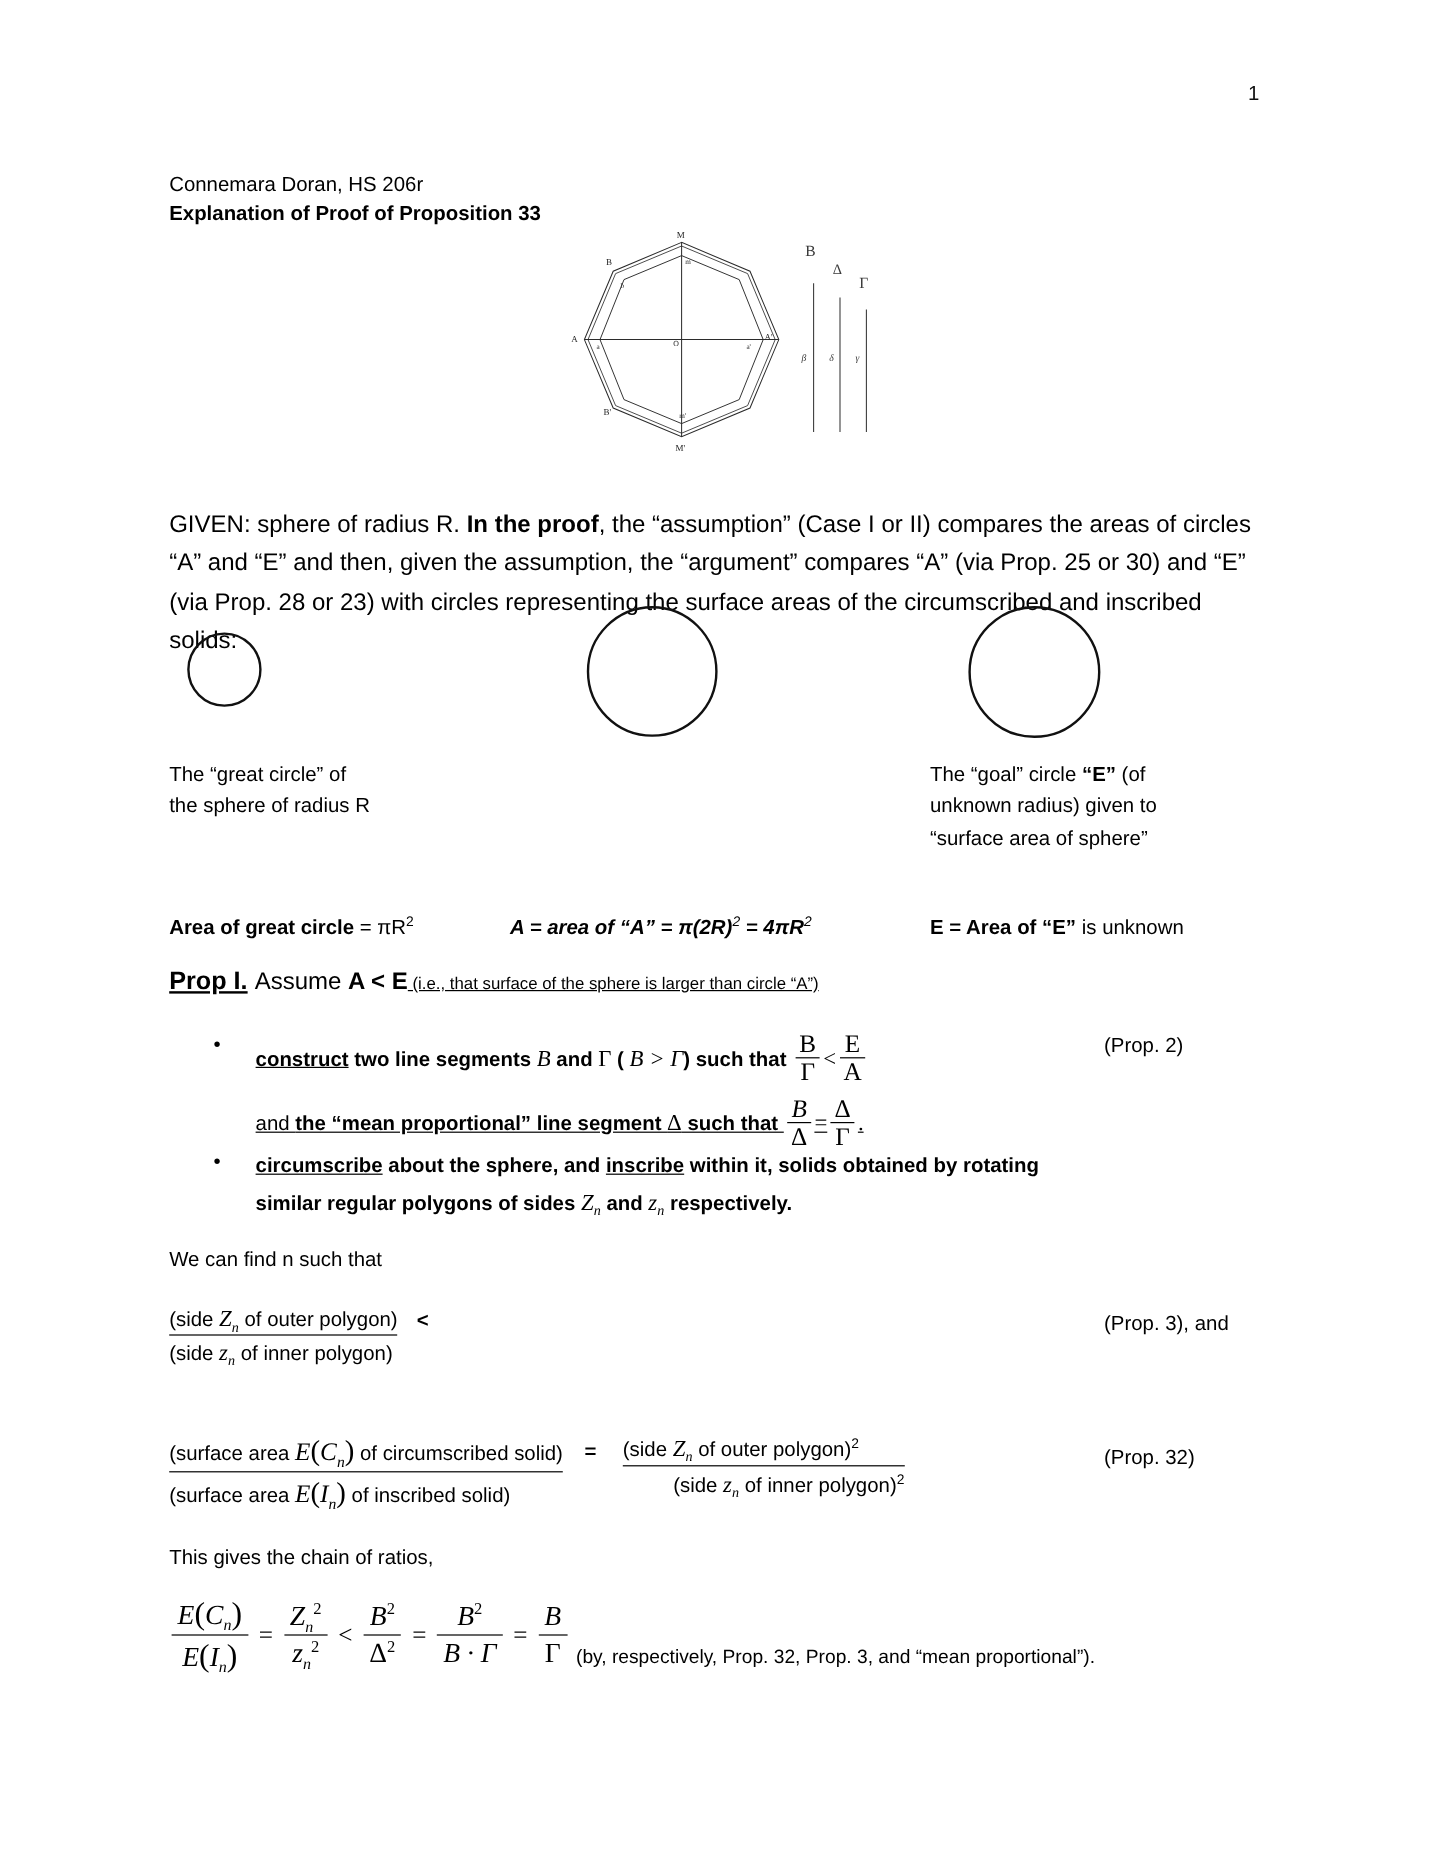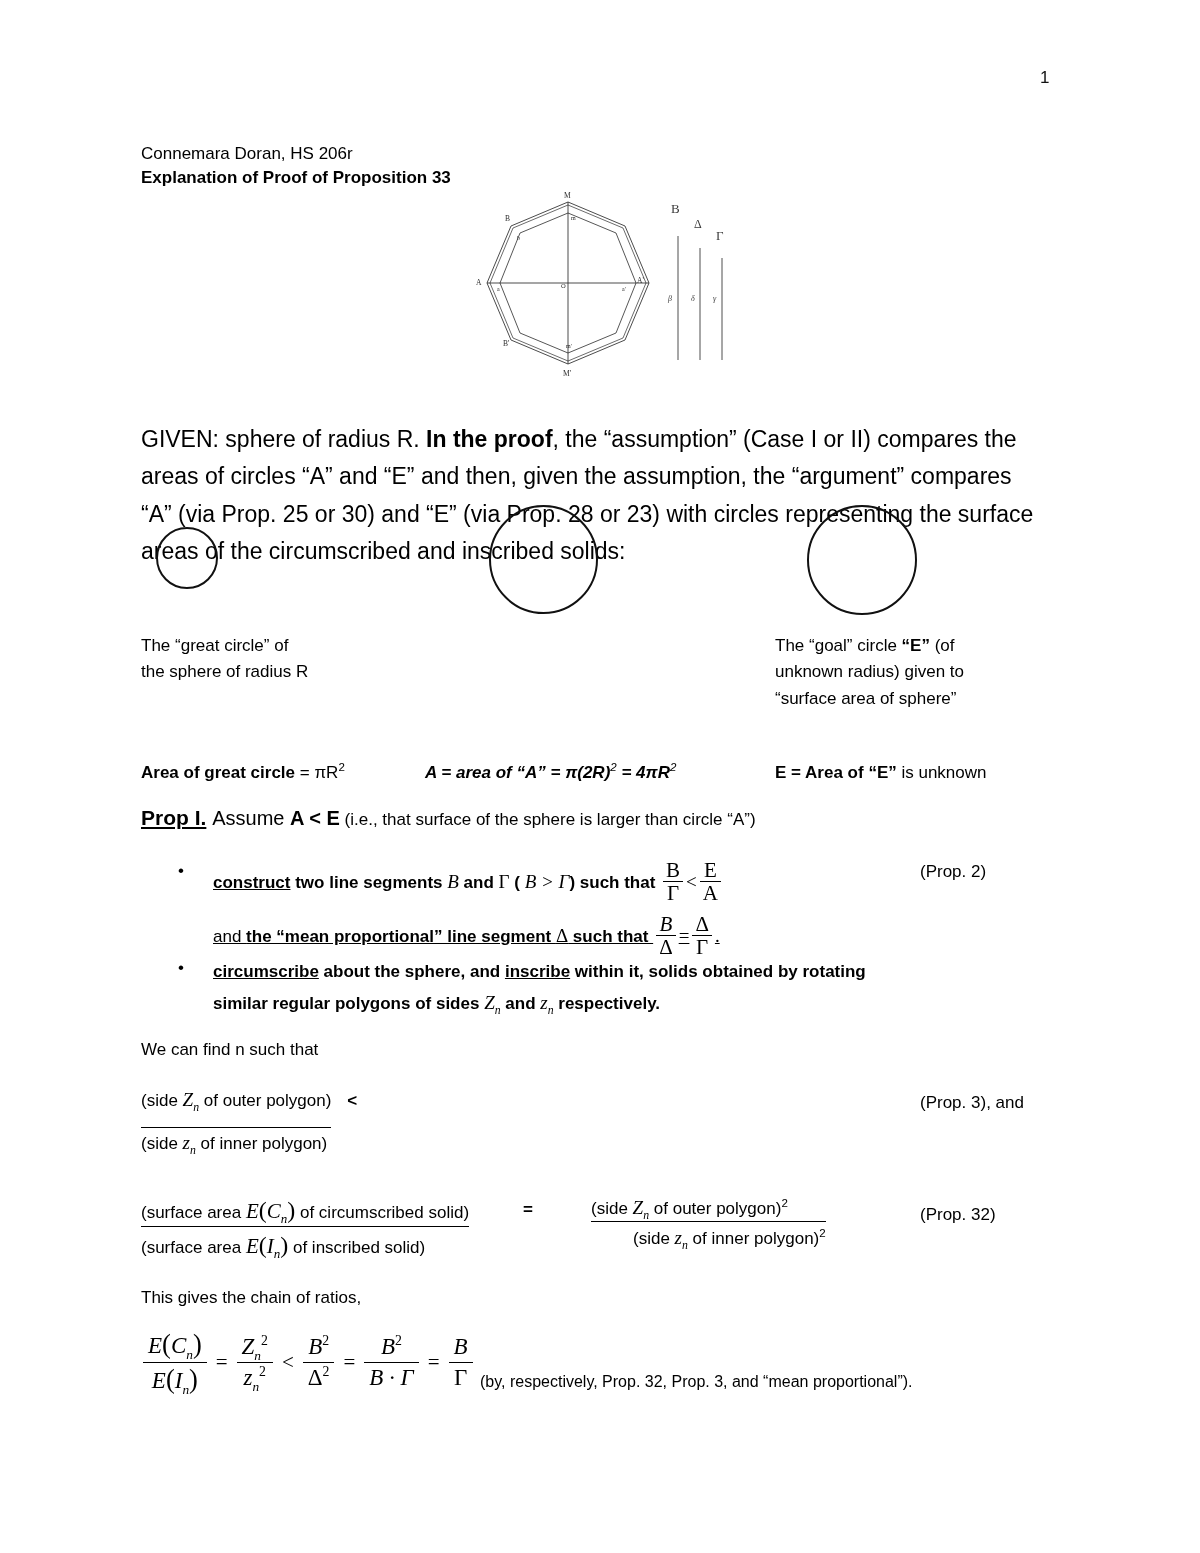--- a/index.html
+++ b/index.html
@@ -27,21 +27,21 @@
   .figure-wrap {
     position:absolute; left:470px; top:188px;
     width:280px; height:205px;
   }
   .figure-wrap svg { display:block; }
 
   
   .given {
     position:absolute; left:141px; top:421px;
     width:905px;
-    font-size:23px; line-height:1.62;
+    font-size:20px; line-height:1.62;
   }
   .given b { font-weight:bold; }
 
   
   .circ { position:absolute; border:2px solid #111; border-radius:50%; box-sizing:border-box; }
   #circle-great { left:156px; top:527px; width:62px; height:62px; }
   #circle-a     { left:489px; top:505px; width:109px; height:109px; }
   #circle-e     { left:807px; top:505px; width:110px; height:110px; }
 
   .cap { position:absolute; font-size:17px; line-height:1.55; }
@@ -58,21 +58,21 @@
   .area b { font-weight:bold; }
   sup { font-size:0.68em; vertical-align:super; line-height:0; }
 
   
   #case-heading {
     position:absolute; left:141px; top:806px; font-size:21px;
   }
   #case-heading .cn { font-weight:bold; text-decoration:underline; }
   #case-heading .assume { font-size:20px; }
   #case-heading .ae { font-weight:bold; }
-  #case-heading .paren { font-size:17px; }
+  #case-heading .paren { font-size:14px;text-decoration:underline; }
 
   .bullet-dot {
     position:absolute; font-size:17px; color:#000;
   }
   #b1-dot { left:178px; top:861px; }
   #b2-dot { left:178px; top:958px; }
 
   #bullet1-text {
     position:absolute; left:213px; top:861px; font-size:17px; font-weight:bold;
   }
@@ -108,28 +108,28 @@
   #prop32 { left:920px; top:1205px; }
 
   
   #wecanfind { position:absolute; left:141px; top:1040px; font-size:17px; }
 
   
   .ratio-block { position:absolute; font-size:17px; line-height:1.0; }
   #ratio1 { left:141px; top:1090px; }
   #ratio1 .row { display:flex; align-items:flex-start; }
   #ratio1 .col { display:inline-block; }
-  #ratio1 .num { display:block; border-bottom:1.2px solid #000; padding-bottom:18px; white-space:nowrap; }
+  #ratio1 .num { display:block; border-bottom:1.2px solid #000; padding-bottom:3px; white-space:nowrap; }
   #ratio1 .den { display:block; padding-top:5px; white-space:nowrap; }
   #ratio1 .lt { margin:0 16px; font-weight:bold; padding-top:2px; }
   #ratio1 .colR .num { min-width:338px; }
 
   
   #ratio2 { left:141px; top:1198px; }
-  #ratio2 .row { display:flex; align-items:flex-start;gap:36px; }
+  #ratio2 .row { display:flex; align-items:flex-start; }
   #ratio2 .num { display:block; border-bottom:1.2px solid #000; padding-bottom:4px; white-space:nowrap; }
   #ratio2 .den { display:block; padding-top:6px; white-space:nowrap; }
   #ratio2 .eq { margin:0 18px; font-weight:bold; padding-top:3px; }
   #ratio2 .colR { margin-left:4px; }
   #ratio2 .colR .den { padding-left:42px; }
 
   .func { font-family:"Liberation Serif", serif; font-style:italic; font-size:21px; }
   .fparen { font-family:"Liberation Serif", serif; font-style:normal; font-size:24px; }
   .sub { font-size:0.62em; vertical-align:sub; font-style:italic; line-height:0; }
 

